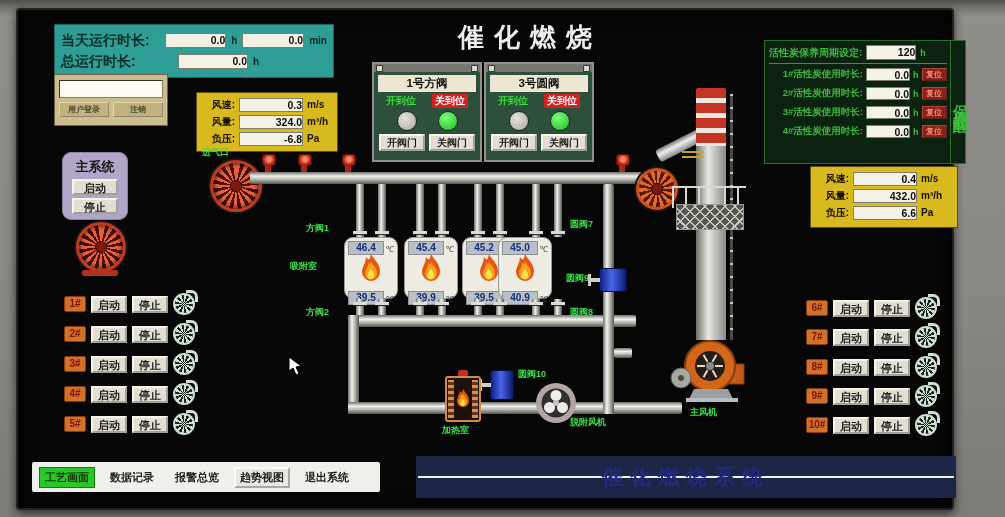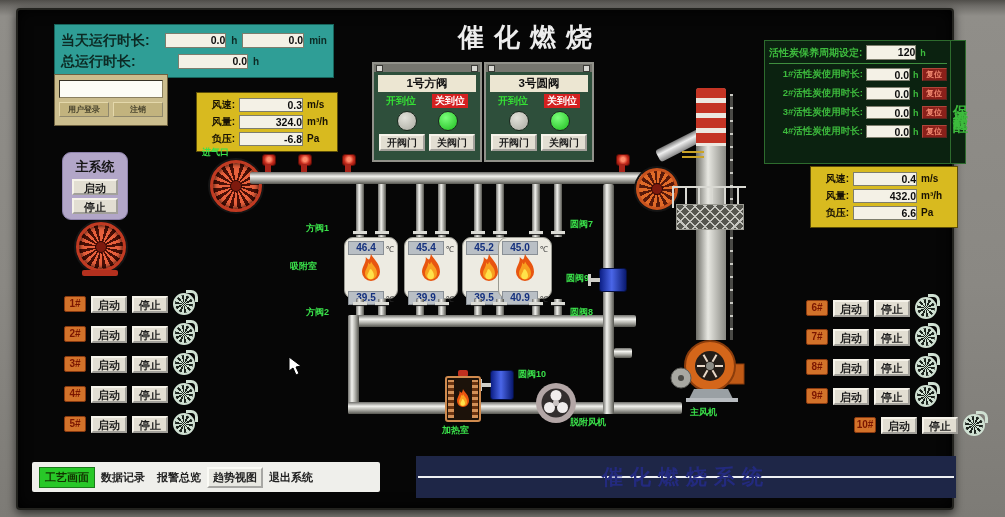--- a/index.html
+++ b/index.html
@@ -138,21 +138,21 @@
              color:#7a1500;font-size:10px;font-weight:bold;text-align:center;line-height:14px;border-radius:2px;}
   .fan-row .hmi-btn{width:36px;height:17px;}
   .blower{width:22px;height:22px;position:relative;display:inline-block;}
   .blower::before{content:'';position:absolute;inset:0;border-radius:50%;border:2px solid #cfe0d2;
              background:repeating-conic-gradient(#cfe0d2 0 18deg,#1c241e 18deg 36deg);}
   .blower::after{content:'';position:absolute;top:-3px;right:-3px;width:9px;height:9px;
              border-top:3px solid #cfe0d2;border-right:3px solid #cfe0d2;border-radius:0 7px 0 0;}
 
   
   .navbar{left:14px;top:452px;width:348px;height:30px;background:#efefeb;border-radius:2px;
-          display:flex;align-items:center;padding:0 7px;box-sizing:border-box;}
+          display:flex;align-items:center;gap:9px;padding:0 7px;box-sizing:border-box;}
   .tab{font-size:11px;font-weight:bold;color:#222;padding:3px 6px;cursor:pointer;white-space:nowrap;}
   .tab.active{background:#28c828;color:#123300;border:1px solid #1a7a1a;padding:2px 5px;}
   .tab.raised{background:#e8e8e2;border:2px outset #fbfbf6;padding:1px 4px;}
   .sys-title-wrap{left:398px;top:446px;width:540px;height:42px;background:#1e2647;padding:20px 2px;box-sizing:border-box;}
   .sys-title-bar{height:100%;background:#eef0f4;display:flex;align-items:center;justify-content:center;}
   .sys-title{font-size:21px;font-weight:bold;color:#232a7e;letter-spacing:7px;}
 
   .cursor{left:270px;top:346px;}
 </style>
 </head>
@@ -513,21 +513,21 @@
     <button class="hmi-btn">启动</button>
     <button class="hmi-btn">停止</button>
     <span class="blower"></span>
   </div>
   <div class="fan-row" style="left:788px;top:376px;">
     <span class="fan-badge">9#</span>
     <button class="hmi-btn">启动</button>
     <button class="hmi-btn">停止</button>
     <span class="blower"></span>
   </div>
-  <div class="fan-row" style="left:788px;top:405px;margin-left:48px;">
+  <div class="fan-row" style="left:788px;top:405px;">
     <span class="fan-badge">10#</span>
     <button class="hmi-btn">启动</button>
     <button class="hmi-btn">停止</button>
     <span class="blower"></span>
   </div>
 
   <div class="abs navbar">
     <span class="tab active">工艺画面</span>
     <span class="tab">数据记录</span>
     <span class="tab">报警总览</span>

